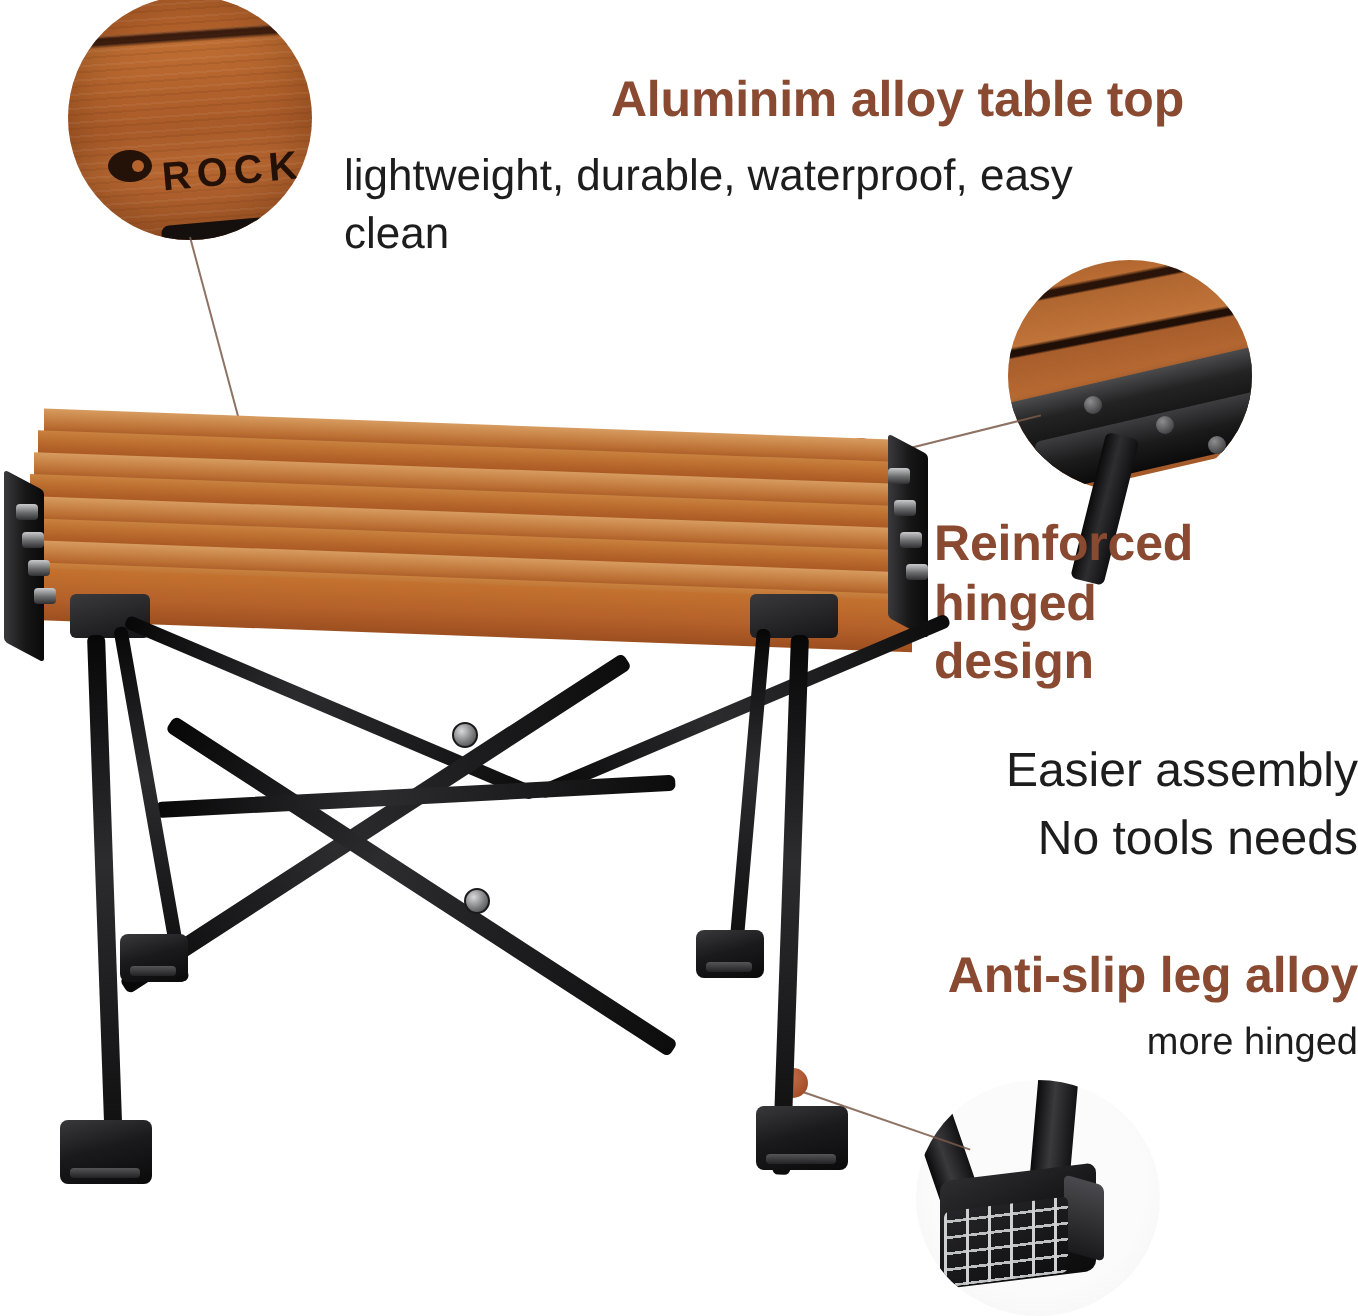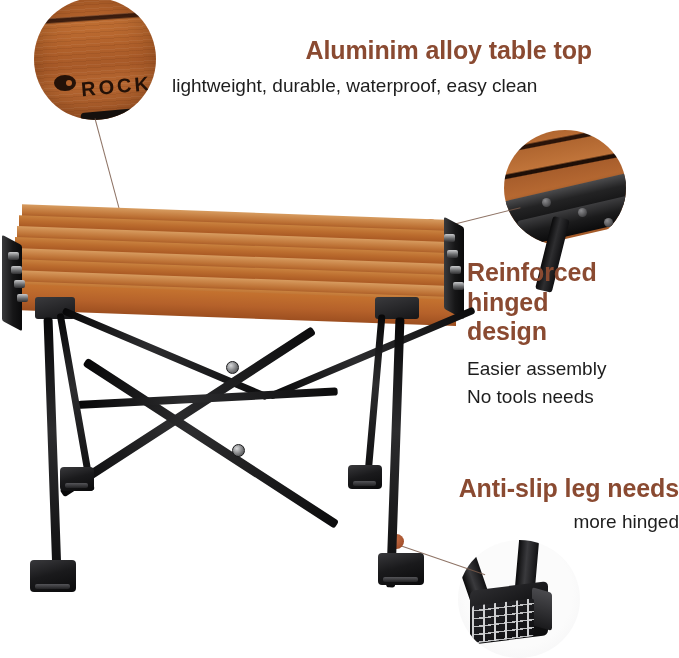--- a/index.html
+++ b/index.html
@@ -22,25 +22,25 @@
     letter-spacing:-0.1px;
     line-height:1.18;
   }
   .c-sub{
     color:#1d1d1d;
     line-height:1.32;
   }
 
   #callout-top{left:172px;top:36px;width:420px;}
   #callout-top .c-title{font-size:25px;text-align:right;}
-  #callout-top .c-sub{font-size:19px;margin-top:7px;}
+  #callout-top .c-sub{font-size:22px;margin-top:7px;}
 
   #callout-hinge{left:467px;top:258px;width:212px;}
   #callout-hinge .c-title{font-size:25px;}
-  #callout-hinge .c-sub{font-size:19px;margin-top:9px;text-align:left;}
+  #callout-hinge .c-sub{font-size:24px;margin-top:23px;text-align:right;}
   #callout-hinge .c-sub div+div{margin-top:3px;}
 
   #callout-feet{left:440px;top:474px;width:239px;text-align:right;}
   #callout-feet .c-title{font-size:25px;}
   #callout-feet .c-sub{font-size:19px;margin-top:5px;}
 
   
   .leader{position:absolute;background:#7a5a4a;transform-origin:0 50%;height:1px;opacity:.85;}
   .dot{
     position:absolute;border-radius:50%;
@@ -252,21 +252,21 @@
   <div class="callout" id="callout-hinge">
     <div class="c-title">Reinforced hinged</div>
     <div class="c-title">design</div>
     <div class="c-sub">
       <div>Easier assembly</div>
       <div>No tools needs</div>
     </div>
   </div>
 
   <div class="callout" id="callout-feet">
-    <div class="c-title">Anti-slip leg needs</div>
+    <div class="c-title">Anti-slip leg alloy</div>
     <div class="c-sub">more hinged</div>
   </div>
 
   <div class="inset" id="inset-feet">
     <div class="foot-tube" id="foot-tube-a"></div>
     <div class="foot-tube" id="foot-tube-b"></div>
     <div id="foot-body"></div>
     <div id="foot-side"></div>
     <div id="foot-tread"></div>
   </div>

